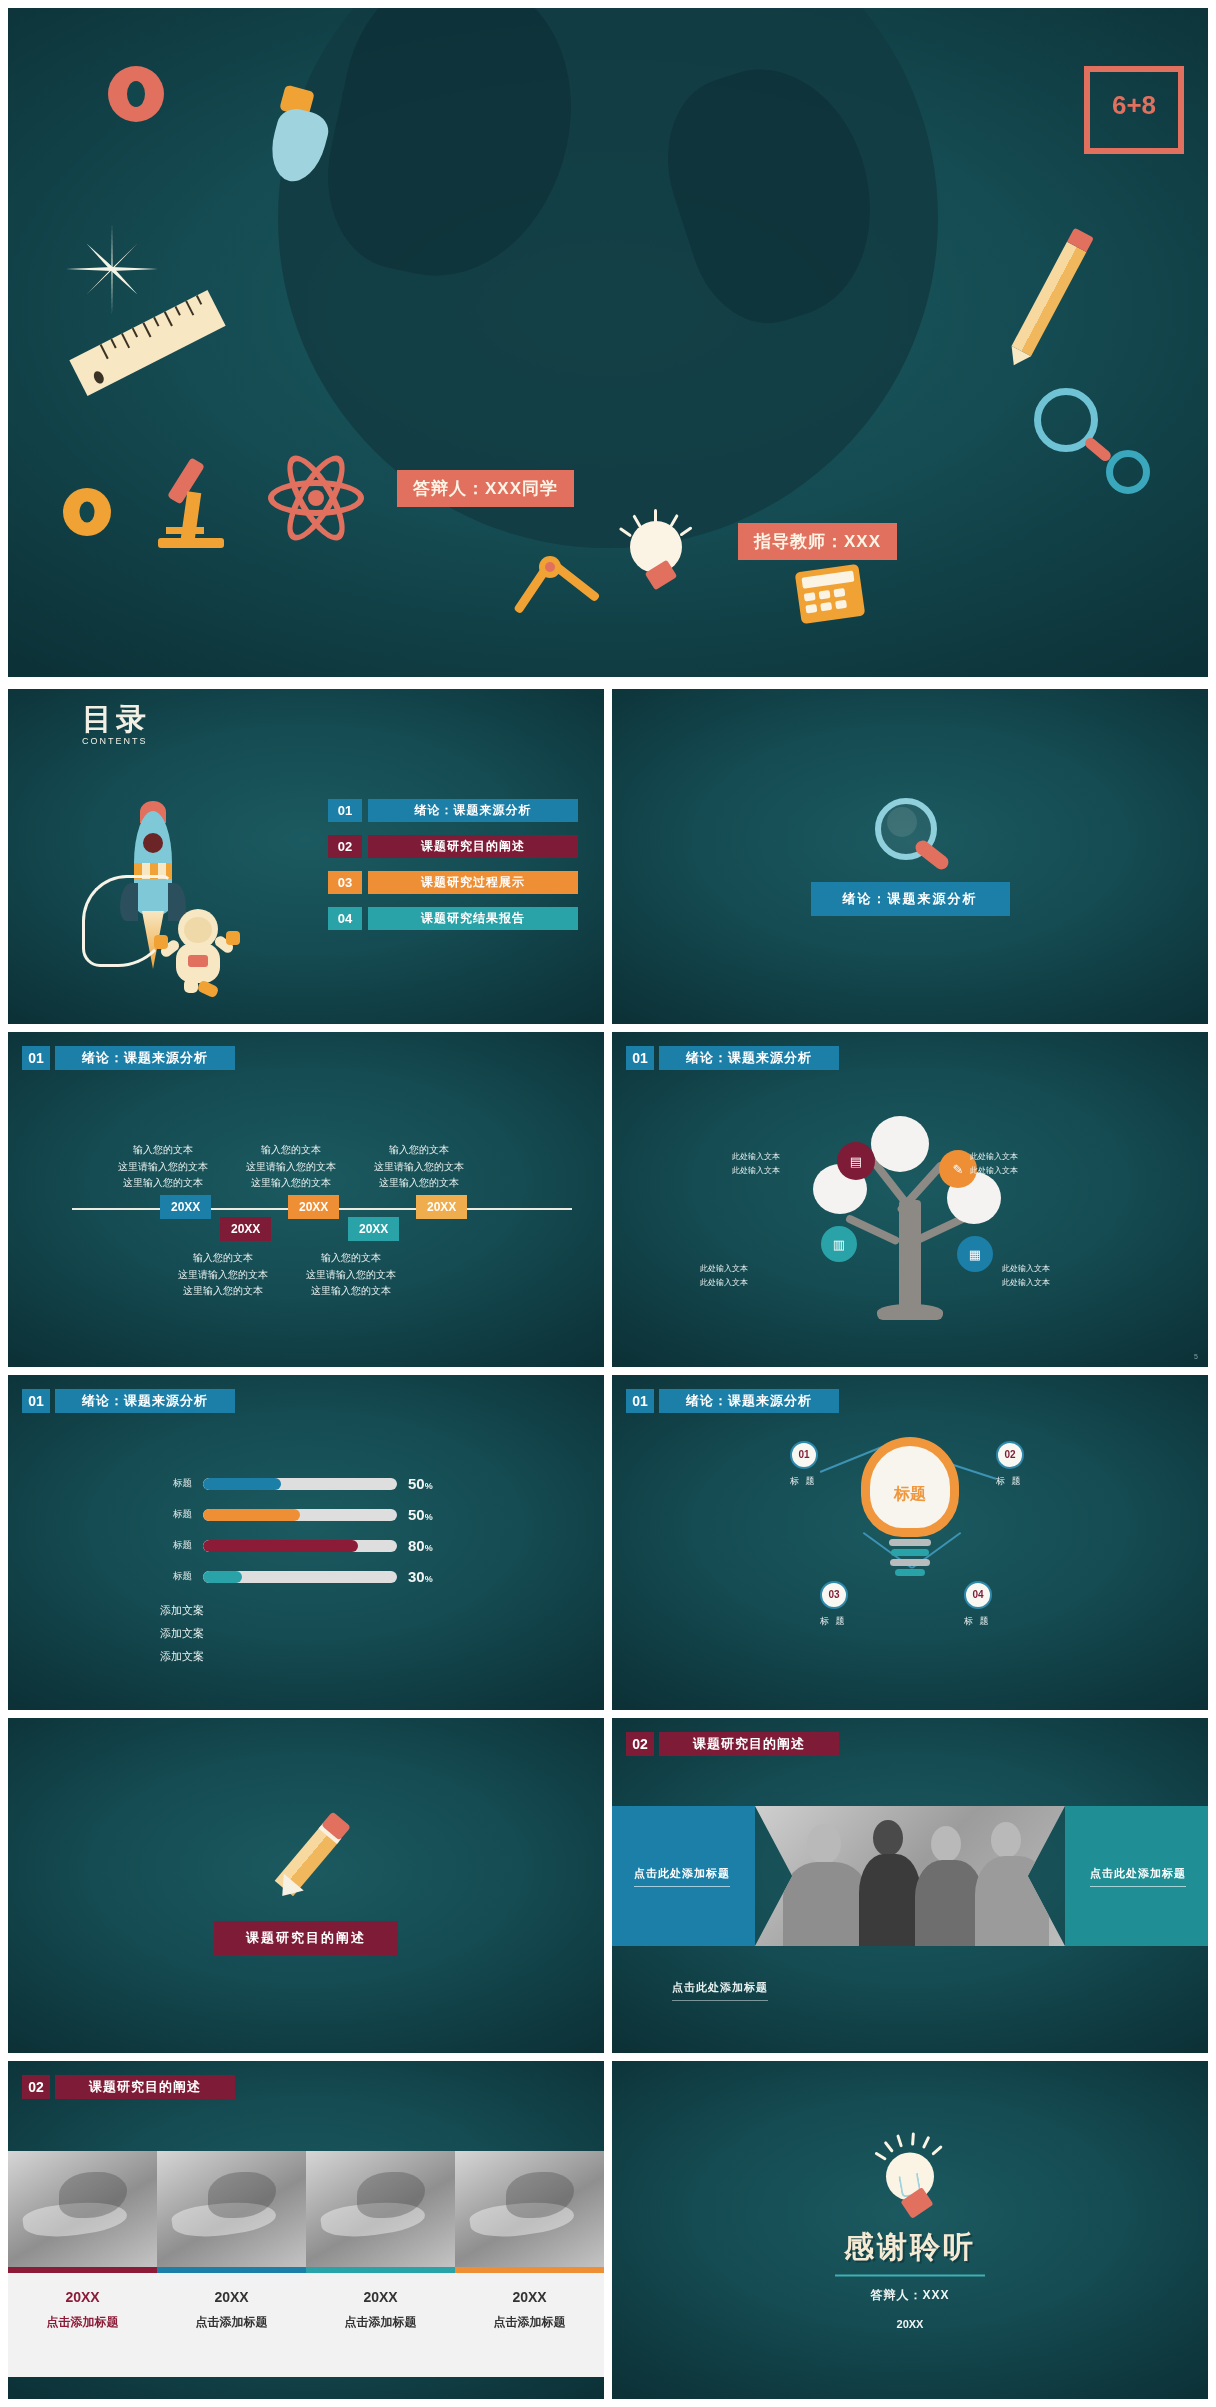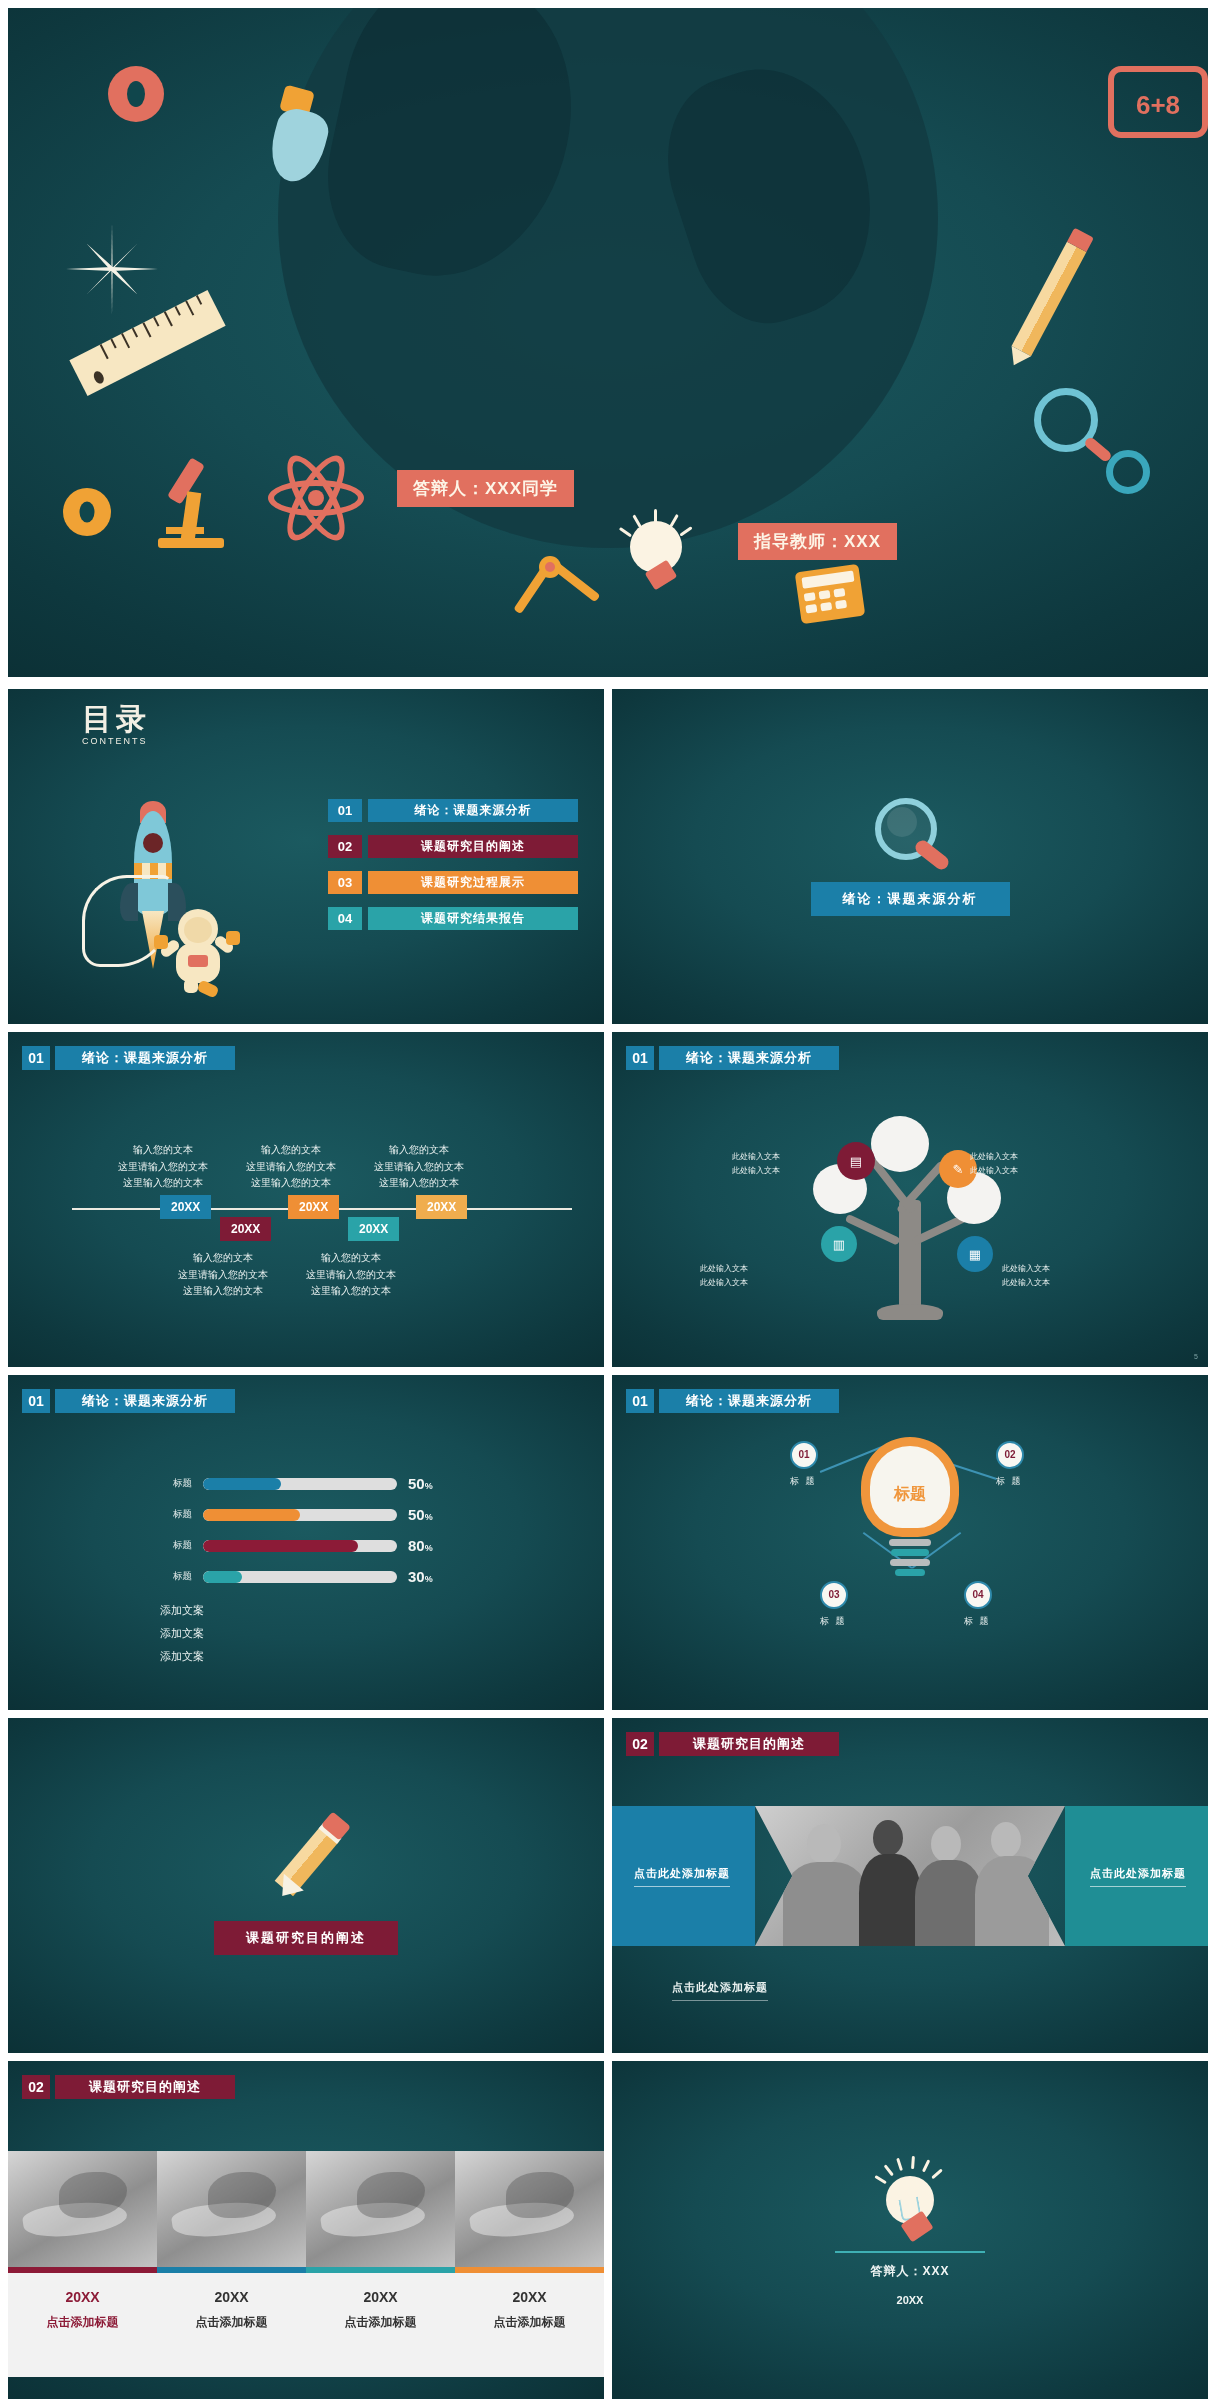--- a/index.html
+++ b/index.html
@@ -133,22 +133,22 @@
     width:30px;height:11px; background:#e1705f; border-radius:6px; transform:rotate(40deg);}
 
   .pencil-hero{ position:absolute; left:1030px; top:232px; width:22px;height:118px;
     background:linear-gradient(90deg,#f7d9a0 0 50%, #f0b75c 50% 100%);
     transform:rotate(28deg); }
   .pencil-hero::before{ content:""; position:absolute; top:-16px;left:0;width:22px;height:16px;
     background:#e1705f; border-radius:3px 3px 0 0;}
   .pencil-hero::after { content:""; position:absolute; bottom:-16px;left:0;
     border-left:11px solid transparent; border-right:11px solid transparent; border-top:16px solid #f7e7c2;}
 
-  .board{ position:absolute; left:1100px; top:58px; width:100px;height:72px;
-    border:6px solid #e1705f; border-radius:13px; }
+  .board{ position:absolute; left:1076px; top:58px; width:100px;height:88px;
+    border:6px solid #e1705f; border-radius:0; }
   .board span{ position:absolute; left:0; right:0; top:18px; text-align:center;
     color:#e1705f; font-size:26px; font-weight:bold; }
 
   
   .hdr { position:absolute; left:14px; top:14px; display:flex; align-items:center; gap:5px; }
   .hdr .num {
     width:28px; height:24px; display:flex; align-items:center; justify-content:center;
     color:#fff; font-size:14px; font-weight:bold;
   }
   .hdr .ttl {
@@ -734,19 +734,20 @@
         <div class="r" style="transform:rotate(-58deg)"></div>
         <div class="r" style="transform:rotate(-38deg)"></div>
         <div class="r" style="transform:rotate(-18deg)"></div>
         <div class="r" style="transform:rotate(4deg)"></div>
         <div class="r" style="transform:rotate(26deg)"></div>
         <div class="r" style="transform:rotate(48deg)"></div>
         <div class="g"></div>
           <div class="fil"></div>
           <div class="b"></div>
       </div>
+      <div class="ty-title">感谢聆听</div>
       <div class="ty-rule"></div>
       <div class="ty-sub">答辩人：XXX</div>
       <div class="ty-year">20XX</div>
     </div>
   </div>
 
 </div>
 
 </body></html>

